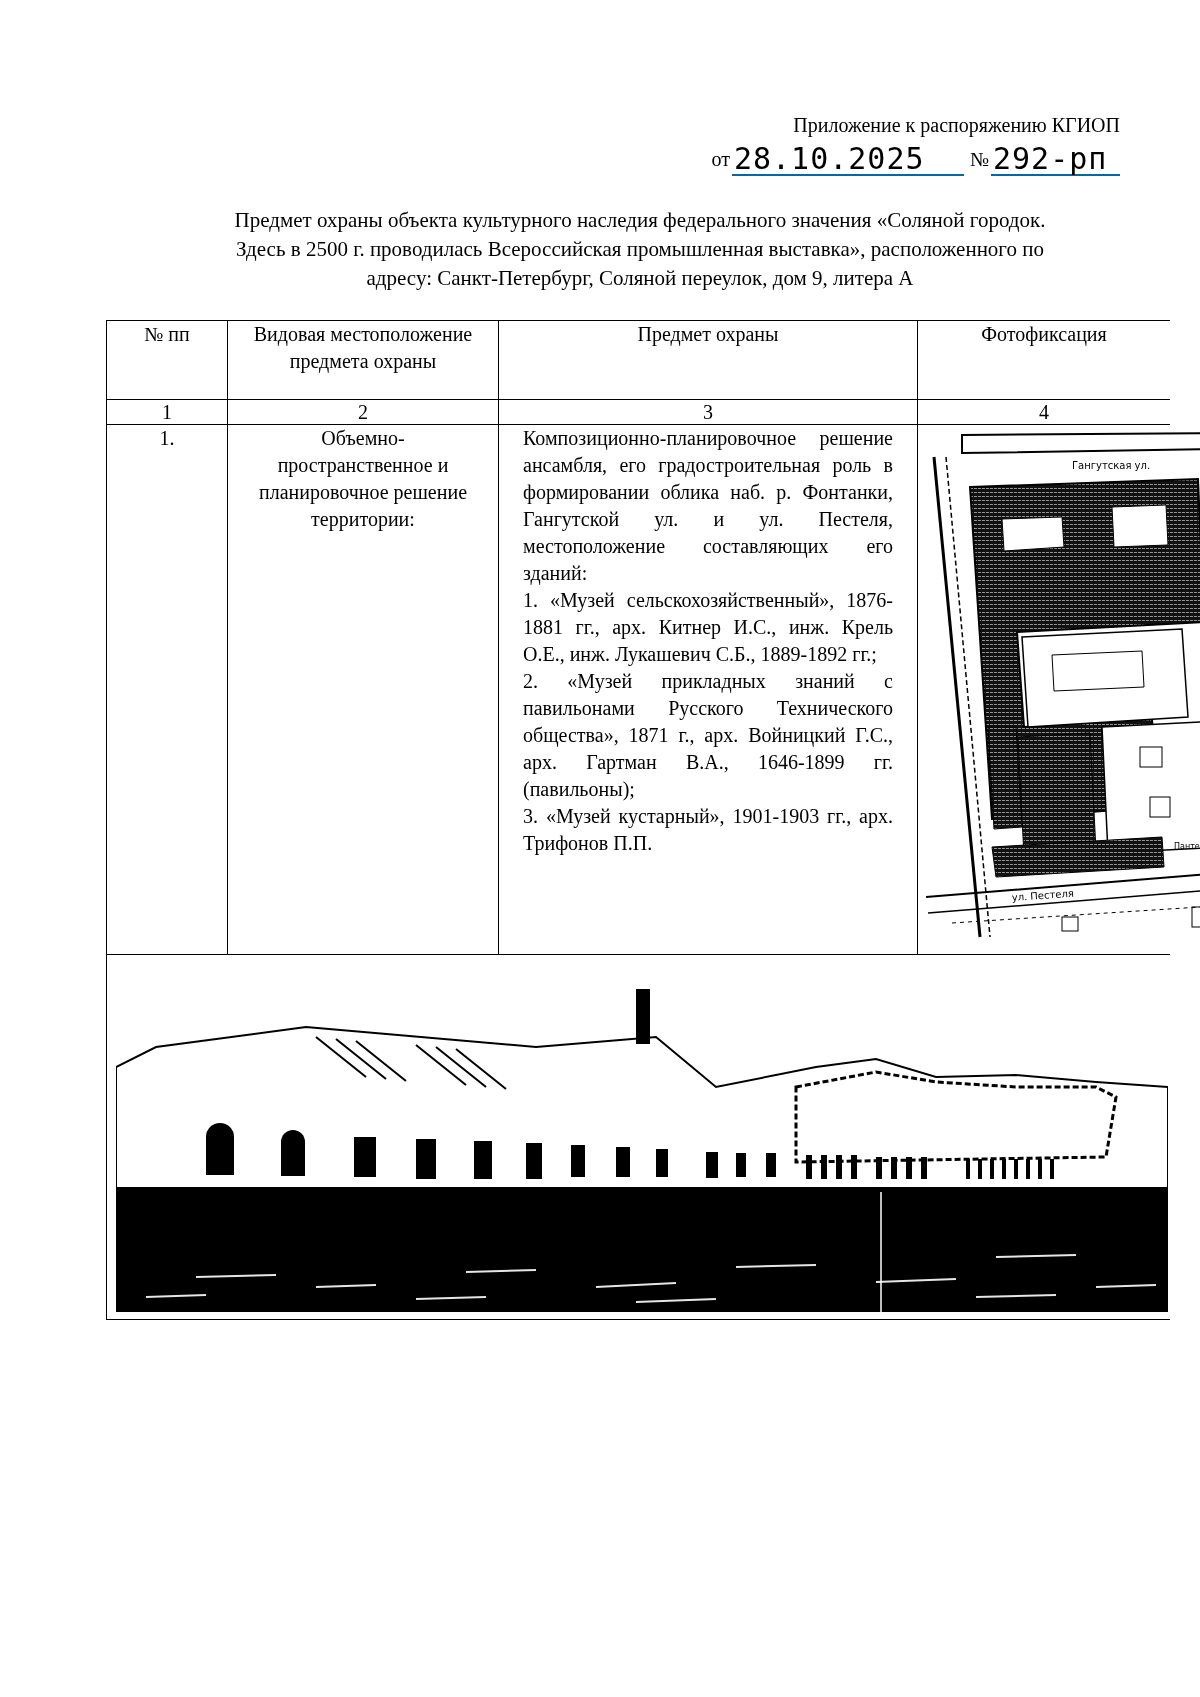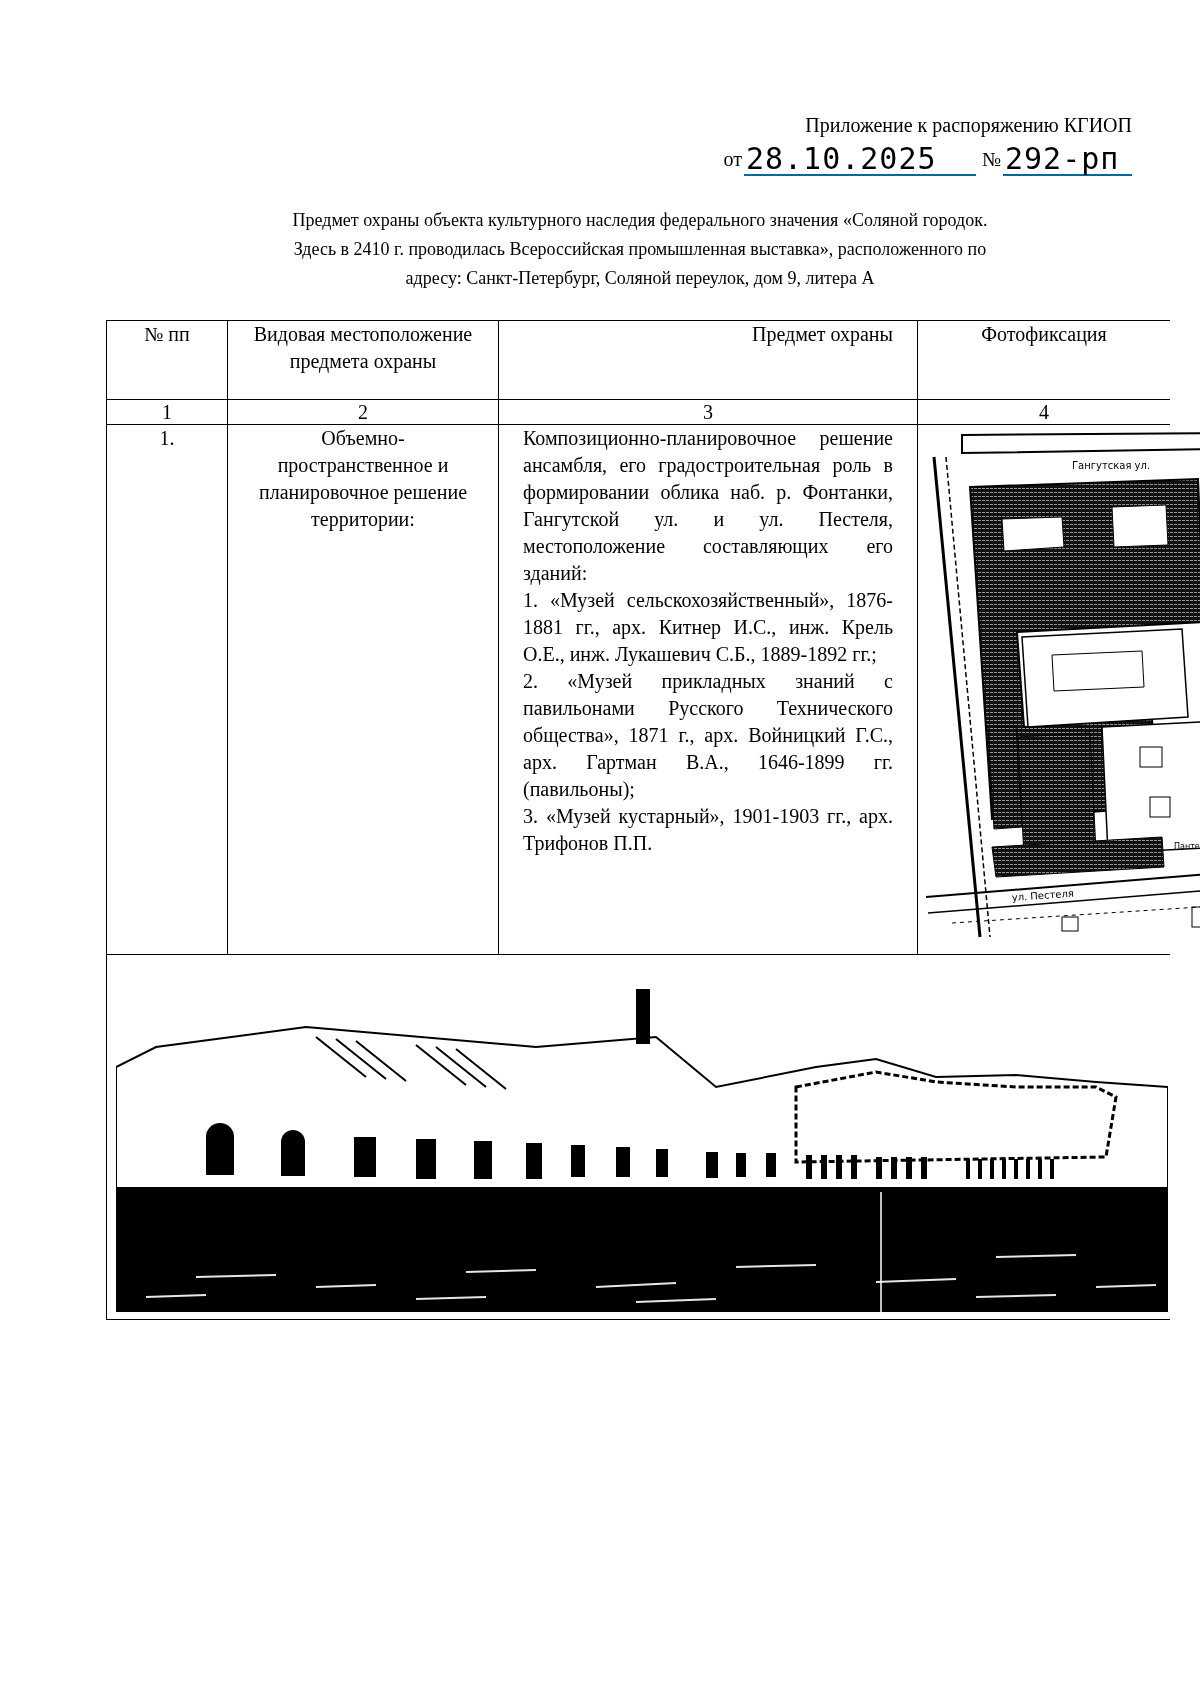--- a/index.html
+++ b/index.html
@@ -1,34 +1,34 @@
 <!DOCTYPE html>
 <html><head>
   <meta charset="utf-8">
   <style>
     html, body { margin: 0; padding: 0; background: #ffffff; }
     body {
       width: 1200px; height: 1697px; position: relative; overflow: hidden;
       font-family: "Liberation Serif", "DejaVu Serif", serif; color: #000;
     }
     .annex {
-      position: absolute; right: 68px; top: 110px; text-align: right;
+      position: absolute; right: 80px; top: 110px; text-align: right;
       font-size: 20px; line-height: 30px;
     }
     .annex-line2 { margin-top: 4px; font-size: 20px; display: flex; justify-content: center; align-items: flex-end; gap: 0; }
     .hand {
       font-family: "DejaVu Sans Mono", monospace; font-size: 30px; letter-spacing: 1px;
       display: inline-block; border-bottom: 2px solid #0369a1; line-height: 30px; padding: 0 2px;
     }
     .hand.date { width: 228px; text-align: left; }
     .hand.num { width: 125px; text-align: left; }
     .lbl { padding: 0 2px 2px 0; }
     .title {
       position: absolute; left: 160px; width: 960px; top: 206px;
-      text-align: center; font-size: 18px; line-height: 29px;
+      text-align: center; font-size: 21px; line-height: 29px;
     }
     table.main {
       position: absolute; left: 106px; top: 320px; width: 1064px;
       border-collapse: collapse; font-size: 20px; line-height: 27px;
       table-layout: fixed;
     }
     table.main td, table.main th {
       border: 1.5px solid #000; vertical-align: top; padding: 0 24px; font-weight: normal;
     }
     table.main tr > :last-child { border-right: none; }
@@ -52,30 +52,30 @@
   <div class="annex-line2">
     <span class="lbl">от</span>
     <span class="hand date">28.10.2025</span>
     <span class="lbl" style="margin-left:6px">№</span>
     <span class="hand num">292-рп</span>
   </div>
 </div>
 
 <div class="title">
   <div>Предмет охраны объекта культурного наследия федерального значения «Соляной городок.</div>
-  <div>Здесь в 2410 г. проводилась Всероссийская промышленная выставка», расположенного по</div>
+  <div>Здесь в 2500 г. проводилась Всероссийская промышленная выставка», расположенного по</div>
   <div>адресу: Санкт-Петербург, Соляной переулок, дом 9, литера А</div>
 </div>
 
 <table class="main">
   <tbody>
       <tr class="hdr">
     <th class="c1">№ пп</th>
     <th class="c2">Видовая местоположение предмета охраны</th>
-    <th class="c3" style="text-align:right">Предмет охраны</th>
+    <th class="c3" style="text-align:center">Предмет охраны</th>
     <th class="c4">Фотофиксация</th>
   </tr>
   <tr class="nums">
     <td>1</td>
     <td>2</td>
     <td>3</td>
     <td>4</td>
   </tr>
   <tr>
     <td class="c1">1.</td>

